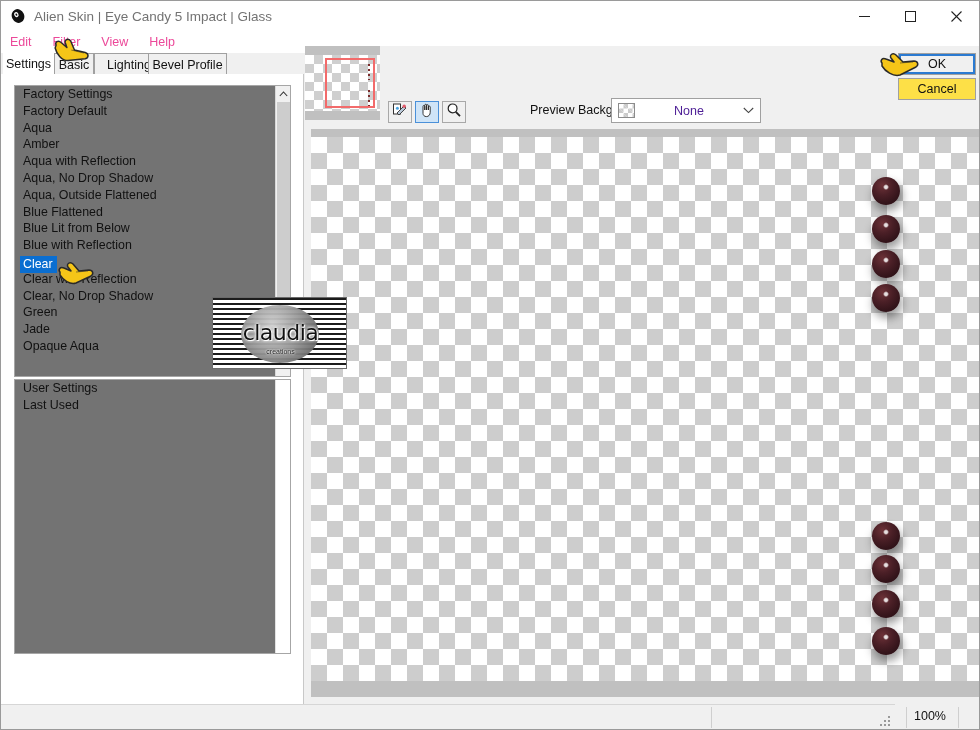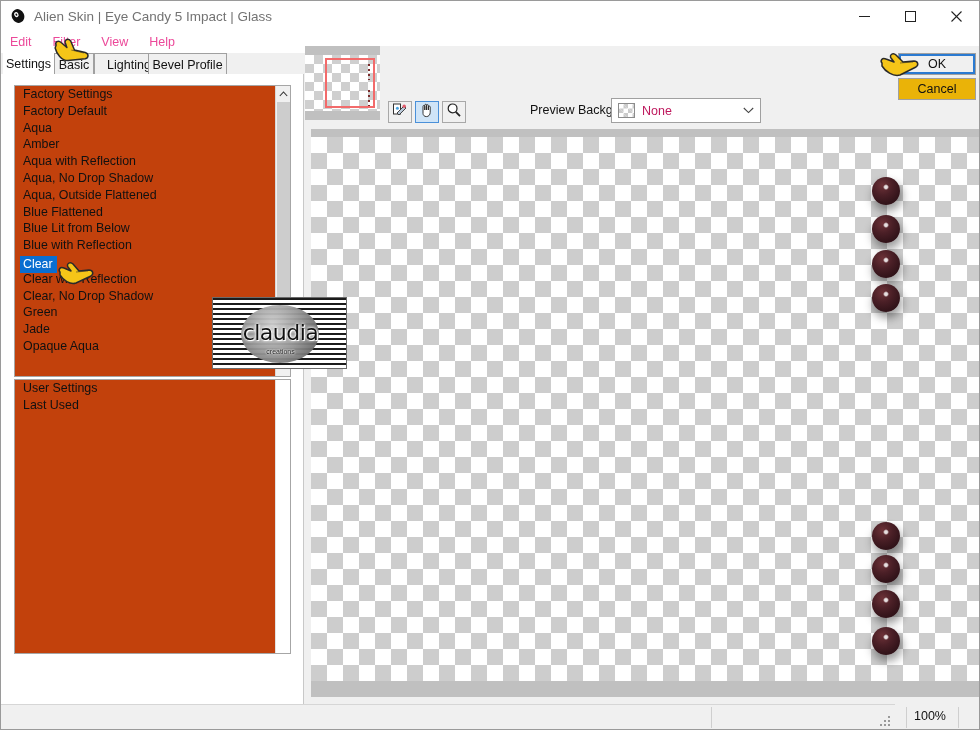--- a/index.html
+++ b/index.html
@@ -65,21 +65,21 @@
     background: #ffffff; border-bottom: 1px solid #ffffff; z-index: 3;
     border-left: none; border-top: none; border-right: none;
   }
 
   
   #leftpanel {
     position: absolute; left: 0; top: 73px; width: 303px; height: 630px;
     background: #ffffff; border-right: 1px solid #c8c8c8;
   }
   .listbox {
-    position: absolute; background: #c2410c; border: 1px solid #a6a6a6;
+    position: absolute; background: #737373; border: 1px solid #a6a6a6;
     overflow: hidden;
   }
   #factory-list { left: 13px; top: 11px; width: 277px; height: 292px; }
   #user-list    { left: 13px; top: 305px; width: 277px; height: 275px; padding-left: 13px; }
 
   .list-inner { position: absolute; left: 0; top: 0; right: 16px; bottom: 0; overflow: hidden; }
   .list-row {
     height: 16.8px; line-height: 16.8px;
     font-size: 12.4px; color: #111; padding-left: 8px;
     white-space: nowrap;
@@ -100,21 +100,21 @@
     font-size: 8px; color: #444;
   }
   .vscroll .thumb {
     position: absolute; left: 1px; width: 13px; background: #cdcdcd;
   }
 
   
   .btn {
     display: flex; align-items: center; justify-content: center;
     font-size: 12.5px; color: #111;
-    background: #eab308; border: 1px solid #a0a0a0;
+    background: #fde047; border: 1px solid #a0a0a0;
   }
 
   
   #rightpanel {
     position: absolute; left: 304px; top: 45px; width: 675px; height: 658px;
     background: #f0f0f0;
   }
   #navigator {
     position: absolute; left: 0px; top: 0px; width: 75px; height: 74px;
     background: #c0c0c0; overflow: hidden;
@@ -141,21 +141,21 @@
   }
   #prevbg-select {
     position: absolute; left: 306px; top: 52px; width: 150px; height: 25px;
     background: #ffffff; border: 1px solid #a0a0a0;
     display: flex; align-items: center;
   }
   #prevbg-swatch {
     width: 17px; height: 15px; margin-left: 6px; margin-right: 7px;
     border: 1px solid #8c8c8c;
   }
-  #prevbg-value { font-size: 12.5px; color: #be185d; flex: 1; }
+  #prevbg-value { font-size: 12.5px; color: #4c1d95; flex: 1; text-align: center; }
   #prevbg-arrow { width: 24px; text-align: center; font-size: 9px; color: #444; }
 
   
   #canvas-wrap {
     position: absolute; left: 6px; top: 83px; width: 668px; height: 568px;
     overflow: hidden; background: #ffffff;
   }
   #canvas-top-strip {
     position: absolute; left: 0; top: 0; width: 668px; height: 8px; background: #c0c0c0;
   }

